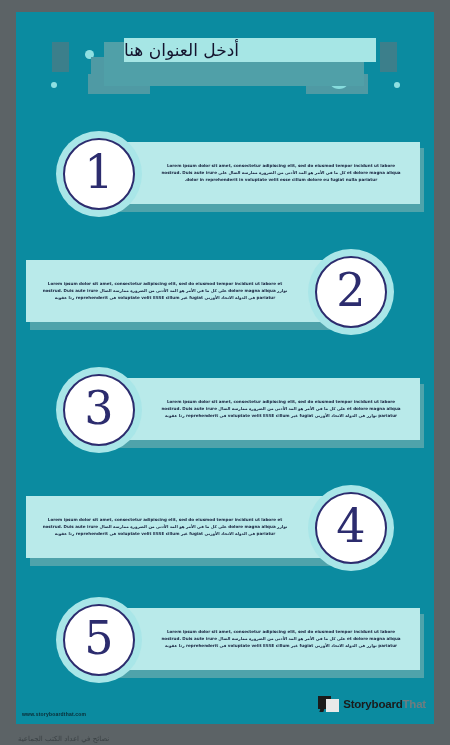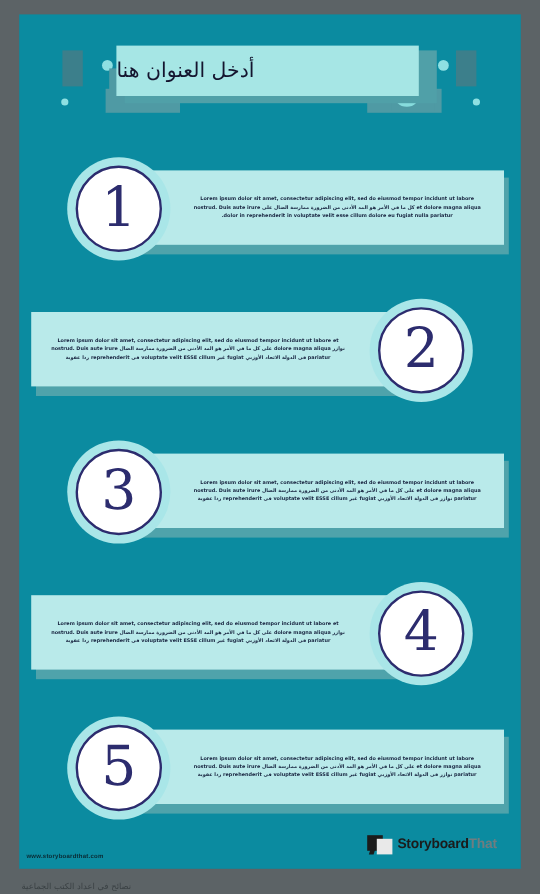--- a/index.html
+++ b/index.html
@@ -48,24 +48,24 @@
 
   .deco { position: absolute; }
 
   .deco-rect-dark { background: #3c7f8b; }
   .deco-rect-mid  { background: #4f9aa4; }
   .deco-dot       { border-radius: 50%; background: #8fe0e2; }
   .deco-circle-lg { border-radius: 50%; background: #86dcdd; }
 
   .title-plate {
     position: absolute;
-    left: 81px;
+    left: 108px;
     top: 26px;
     width: 252px;
-    height: 42px;
+    height: 24px;
     background: #a6e6e5;
   }
   .title-plate-shadow {
     position: absolute;
     left: 88px;
     top: 30px;
     width: 260px;
     height: 44px;
     background: #50a0a8;
   }
@@ -161,21 +161,21 @@
     left: 6px;
     bottom: 7px;
     font-size: 5px;
     font-weight: bold;
     color: #0a2a33;
     letter-spacing: 0.2px;
   }
 
   .brand {
     position: absolute;
-    right: 20px;
+    right: 8px;
     bottom: 12px;
     display: flex;
     align-items: center;
     gap: 4px;
   }
   .brand-mark {
     position: relative;
     width: 21px;
     height: 16px;
   }

